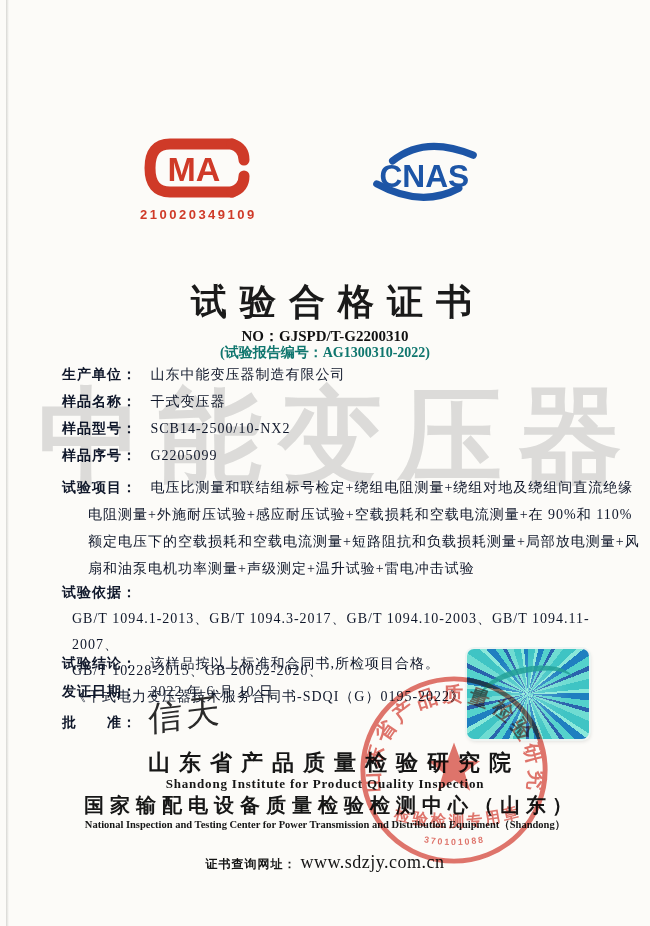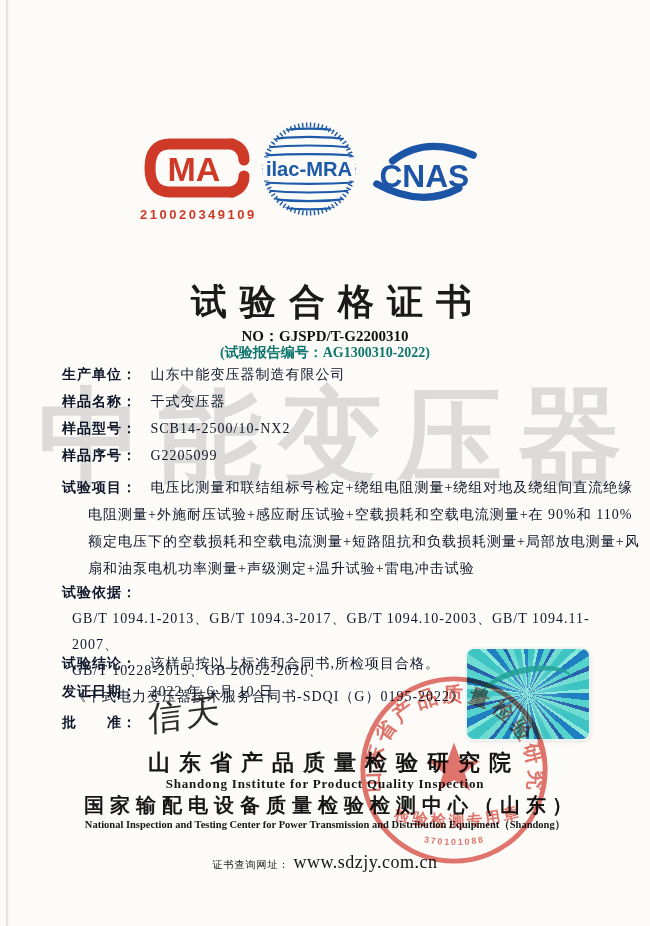--- a/index.html
+++ b/index.html
@@ -64,63 +64,41 @@
   
   .footer-cn1{position:absolute;left:0;top:748px;width:100%;text-align:center;font-size:22px;font-weight:bold;
               letter-spacing:9px;padding-left:9px;color:#161616;z-index:1;}
   .footer-en1{position:absolute;left:0;top:776px;width:100%;text-align:center;font-size:13px;font-weight:bold;
               letter-spacing:.8px;color:#161616;z-index:1;}
   .footer-cn2{position:absolute;left:0;top:792px;width:100%;text-align:center;font-size:20px;font-weight:bold;
               letter-spacing:6px;padding-left:6px;color:#161616;z-index:1;}
   .footer-en2{position:absolute;left:0;top:818px;width:100%;text-align:center;font-size:10.5px;font-weight:bold;
               color:#161616;z-index:1;}
   .query-line{position:absolute;left:0;top:852px;width:100%;text-align:center;z-index:1;color:#141414;}
-  .query-label{font-size:10px;font-weight:normal;letter-spacing:1px;}
+  .query-label{font-size:12px;font-weight:bold;letter-spacing:1px;}
   .query-url{font-size:18px;font-weight:normal;letter-spacing:.5px;margin-top:44px;}
 </style>
 </head>
 <body>
 
 <div class="paper">
   <div class="scan-edge"></div>
 
   <div class="watermark">中能变压器</div>
 
   <div class="cma-block">
     <svg width="112" height="64" viewBox="0 0 112 64">
       <path d="M92 8 H30 Q10 8 10 32 Q10 56 30 56 H92" fill="none" stroke="#cf3a28" stroke-width="11" stroke-linecap="round"></path>
       <path d="M92 8 Q104 12 104 24" fill="none" stroke="#cf3a28" stroke-width="11" stroke-linecap="round"></path>
       <path d="M92 56 Q104 52 104 40" fill="none" stroke="#cf3a28" stroke-width="11" stroke-linecap="round"></path>
       <text x="54" y="45" text-anchor="middle" font-family="Liberation Sans,sans-serif" font-size="34" font-weight="bold" fill="#cf3a28">MA</text>
     </svg>
     <div class="cma-number">210020349109</div>
   </div>
 
-  <div class="ilac-block">
-    <svg width="96" height="96" viewBox="0 0 100 100">
-      <defs>
-          <clipPath id="globeClip">
-            <circle cx="50" cy="50" r="47"></circle>
-          </clipPath>
-        </defs>
-      <circle cx="50" cy="50" r="46" fill="none" stroke="#1d5aa8" stroke-width="5" stroke-dasharray="1.5 2.6"></circle>
-      <g clip-path="url(#globeClip)" stroke="#1d5aa8" stroke-width="2.2" fill="none">
-        <path d="M3 12 Q50 4 97 12"></path>
-          <path d="M2 20 Q50 13 98 20"></path>
-          <path d="M1 28 Q50 23 99 28"></path>
-        <path d="M0 36 Q50 33 100 36"></path>
-          <path d="M0 64 Q50 67 100 64"></path>
-          <path d="M1 72 Q50 77 99 72"></path>
-        <path d="M2 80 Q50 87 98 80"></path>
-          <path d="M3 88 Q50 96 97 88"></path>
-      </g>
-      <rect x="2" y="38" width="96" height="24" fill="#fcfbf8"></rect>
-      <text x="50" y="57" text-anchor="middle" font-family="Liberation Sans,sans-serif" font-size="21" font-weight="bold" fill="#1d5aa8">ilac-MRA</text>
-    </svg>
-  </div>
 
   <div class="cnas-block">
     <svg width="108" height="70" viewBox="0 0 150 96">
       <path d="M30 34 Q75 -2 142 26" fill="none" stroke="#1d55a6" stroke-width="10" stroke-linecap="round"></path>
       <path d="M8 66 Q70 100 122 72" fill="none" stroke="#1d55a6" stroke-width="10" stroke-linecap="round"></path>
       <text x="74" y="70" text-anchor="middle" font-family="Liberation Sans,sans-serif" font-size="44" font-weight="bold" fill="#1d55a6">CNAS</text>
     </svg>
   </div>
 
   <div class="title">试验合格证书</div>

